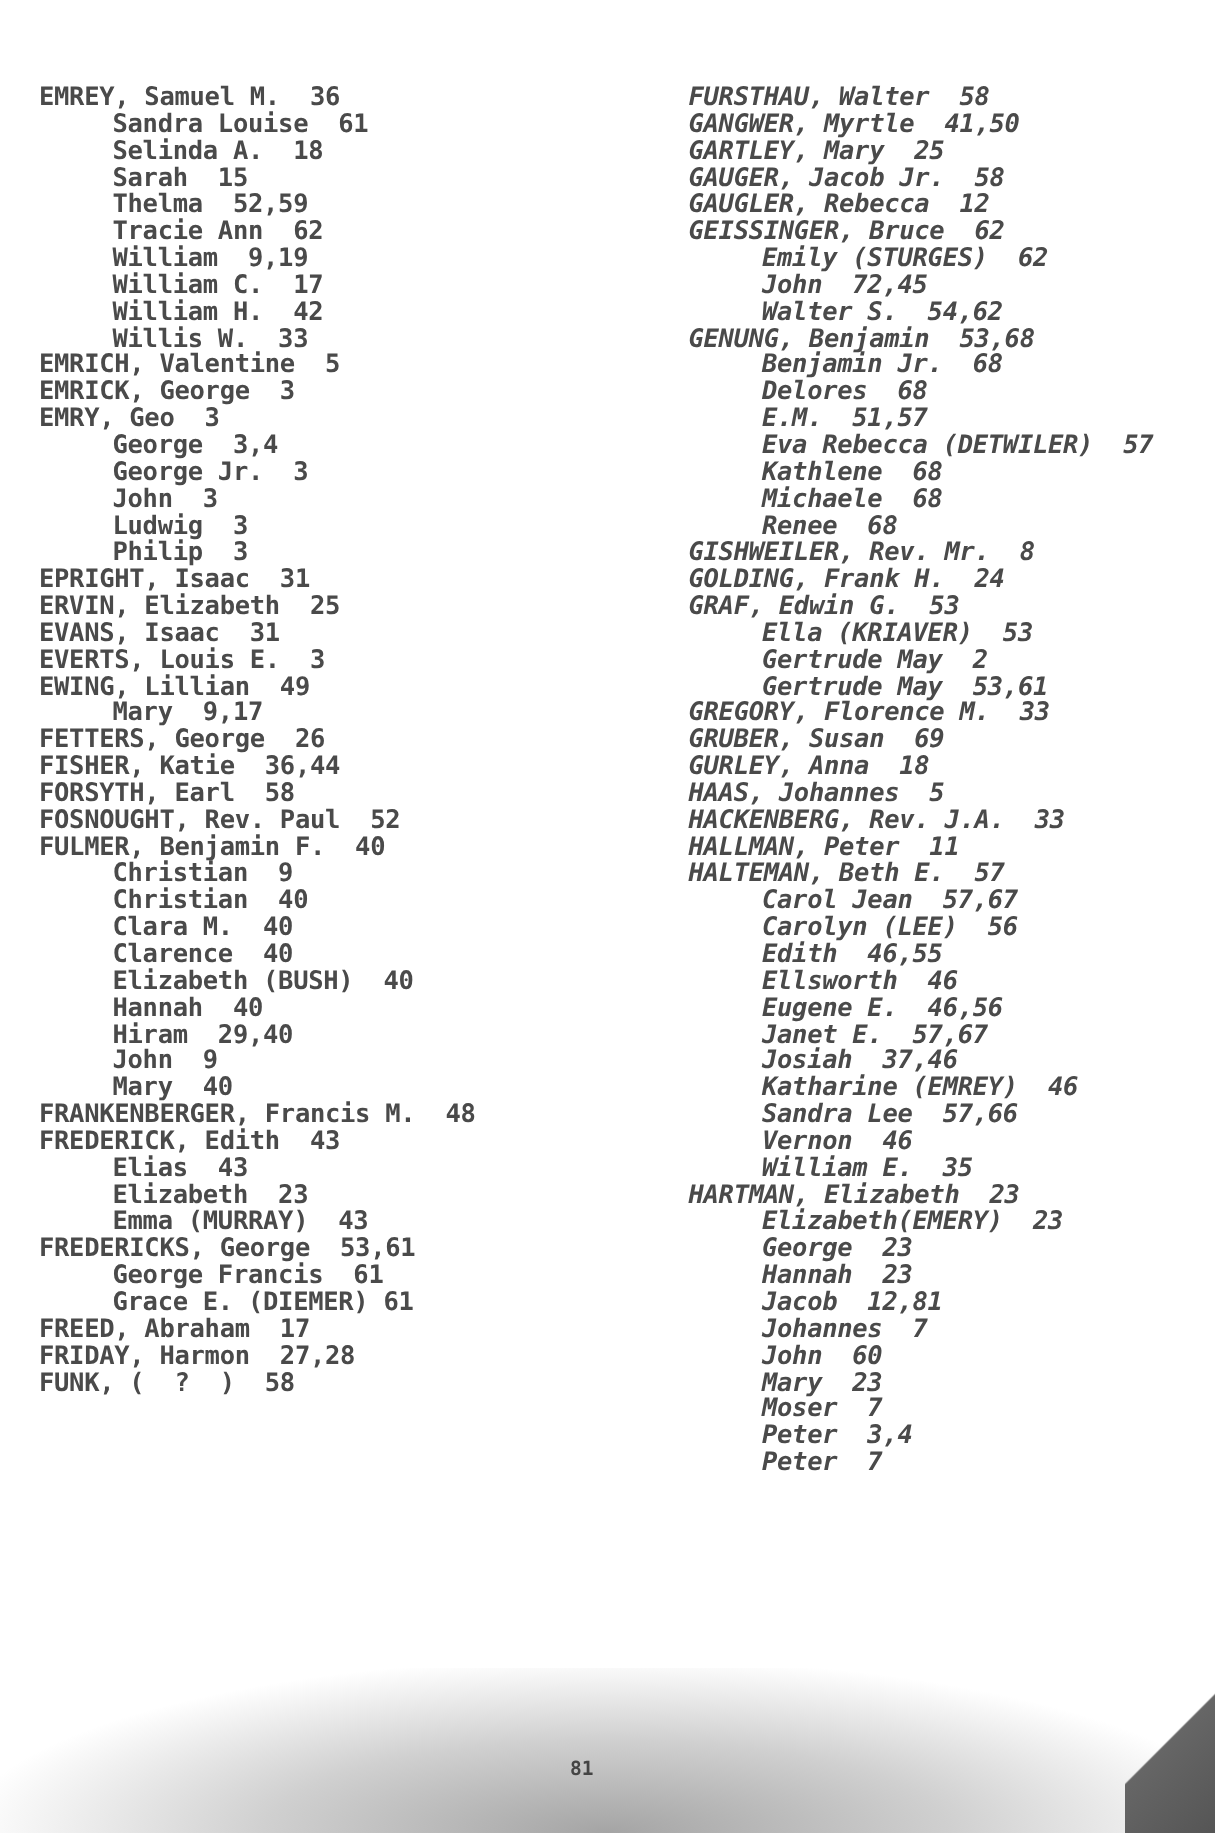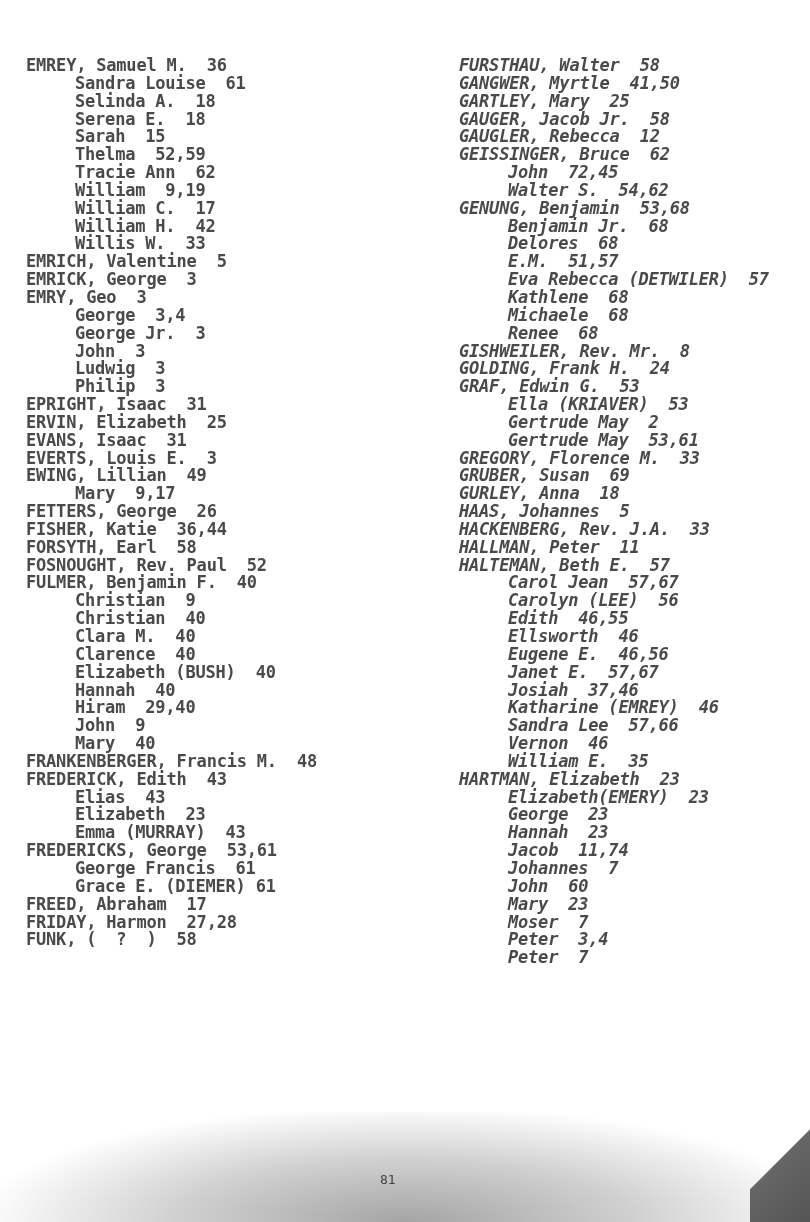--- a/index.html
+++ b/index.html
@@ -18,32 +18,31 @@
     .noise-bottom {
       position:absolute; left:0; right:0; bottom:0; height:110px;
       background:
         radial-gradient(ellipse at 50% 100%, rgba(90,90,90,0.55) 0%, rgba(120,120,120,0.35) 40%, rgba(255,255,255,0) 75%);
     }
     .corner-dark {
       position:absolute; right:0; bottom:0; width:60px; height:110px;
       background:linear-gradient(135deg, rgba(255,255,255,0) 45%, #666 46%, #555 100%);
     }
     .page-number {
-      position:absolute; left:380px; top:1172px; font-size:13px; font-weight:normal; color:#444;
+      position:absolute; left:380px; top:1172px; font-size:13px; font-weight:bold; color:#444;
     }
   </style>
 </head>
 <body>
 
 <div class="page">
   <div class="col left" id="col-left">
       <div class="entry">EMREY, Samuel M.  36</div>
       <div class="entry sub">Sandra Louise  61</div>
       <div class="entry sub">Selinda A.  18</div>
-      <div class="entry sub">Serena E.  18</div>
       <div class="entry sub">Sarah  15</div>
       <div class="entry sub">Thelma  52,59</div>
       <div class="entry sub">Tracie Ann  62</div>
       <div class="entry sub">William  9,19</div>
       <div class="entry sub">William C.  17</div>
       <div class="entry sub">William H.  42</div>
       <div class="entry sub">Willis W.  33</div>
       <div class="entry">EMRICH, Valentine  5</div>
       <div class="entry">EMRICK, George  3</div>
       <div class="entry">EMRY, Geo  3</div>
@@ -84,20 +83,21 @@
       <div class="entry">FRIDAY, Harmon  27,28</div>
       <div class="entry">FUNK, (  ?  )  58</div>
     </div>
   <div class="col right" id="col-right">
       <div class="entry">FURSTHAU, Walter  58</div>
       <div class="entry">GANGWER, Myrtle  41,50</div>
       <div class="entry">GARTLEY, Mary  25</div>
       <div class="entry">GAUGER, Jacob Jr.  58</div>
       <div class="entry">GAUGLER, Rebecca  12</div>
       <div class="entry">GEISSINGER, Bruce  62</div>
+      <div class="entry sub">Emily (STURGES)  62</div>
       <div class="entry sub">John  72,45</div>
       <div class="entry sub">Walter S.  54,62</div>
       <div class="entry">GENUNG, Benjamin  53,68</div>
       <div class="entry sub">Benjamin Jr.  68</div>
       <div class="entry sub">Delores  68</div>
       <div class="entry sub">E.M.  51,57</div>
       <div class="entry sub">Eva Rebecca (DETWILER)  57</div>
       <div class="entry sub">Kathlene  68</div>
       <div class="entry sub">Michaele  68</div>
       <div class="entry sub">Renee  68</div>
@@ -122,21 +122,21 @@
       <div class="entry sub">Janet E.  57,67</div>
       <div class="entry sub">Josiah  37,46</div>
       <div class="entry sub">Katharine (EMREY)  46</div>
       <div class="entry sub">Sandra Lee  57,66</div>
       <div class="entry sub">Vernon  46</div>
       <div class="entry sub">William E.  35</div>
       <div class="entry">HARTMAN, Elizabeth  23</div>
       <div class="entry sub">Elizabeth(EMERY)  23</div>
       <div class="entry sub">George  23</div>
       <div class="entry sub">Hannah  23</div>
-      <div class="entry sub">Jacob  11,74</div>
+      <div class="entry sub">Jacob  12,81</div>
       <div class="entry sub">Johannes  7</div>
       <div class="entry sub">John  60</div>
       <div class="entry sub">Mary  23</div>
       <div class="entry sub">Moser  7</div>
       <div class="entry sub">Peter  3,4</div>
       <div class="entry sub">Peter  7</div>
     </div>
   <div class="noise-bottom"></div>
   <div class="corner-dark"></div>
   <div class="page-number">81</div>

